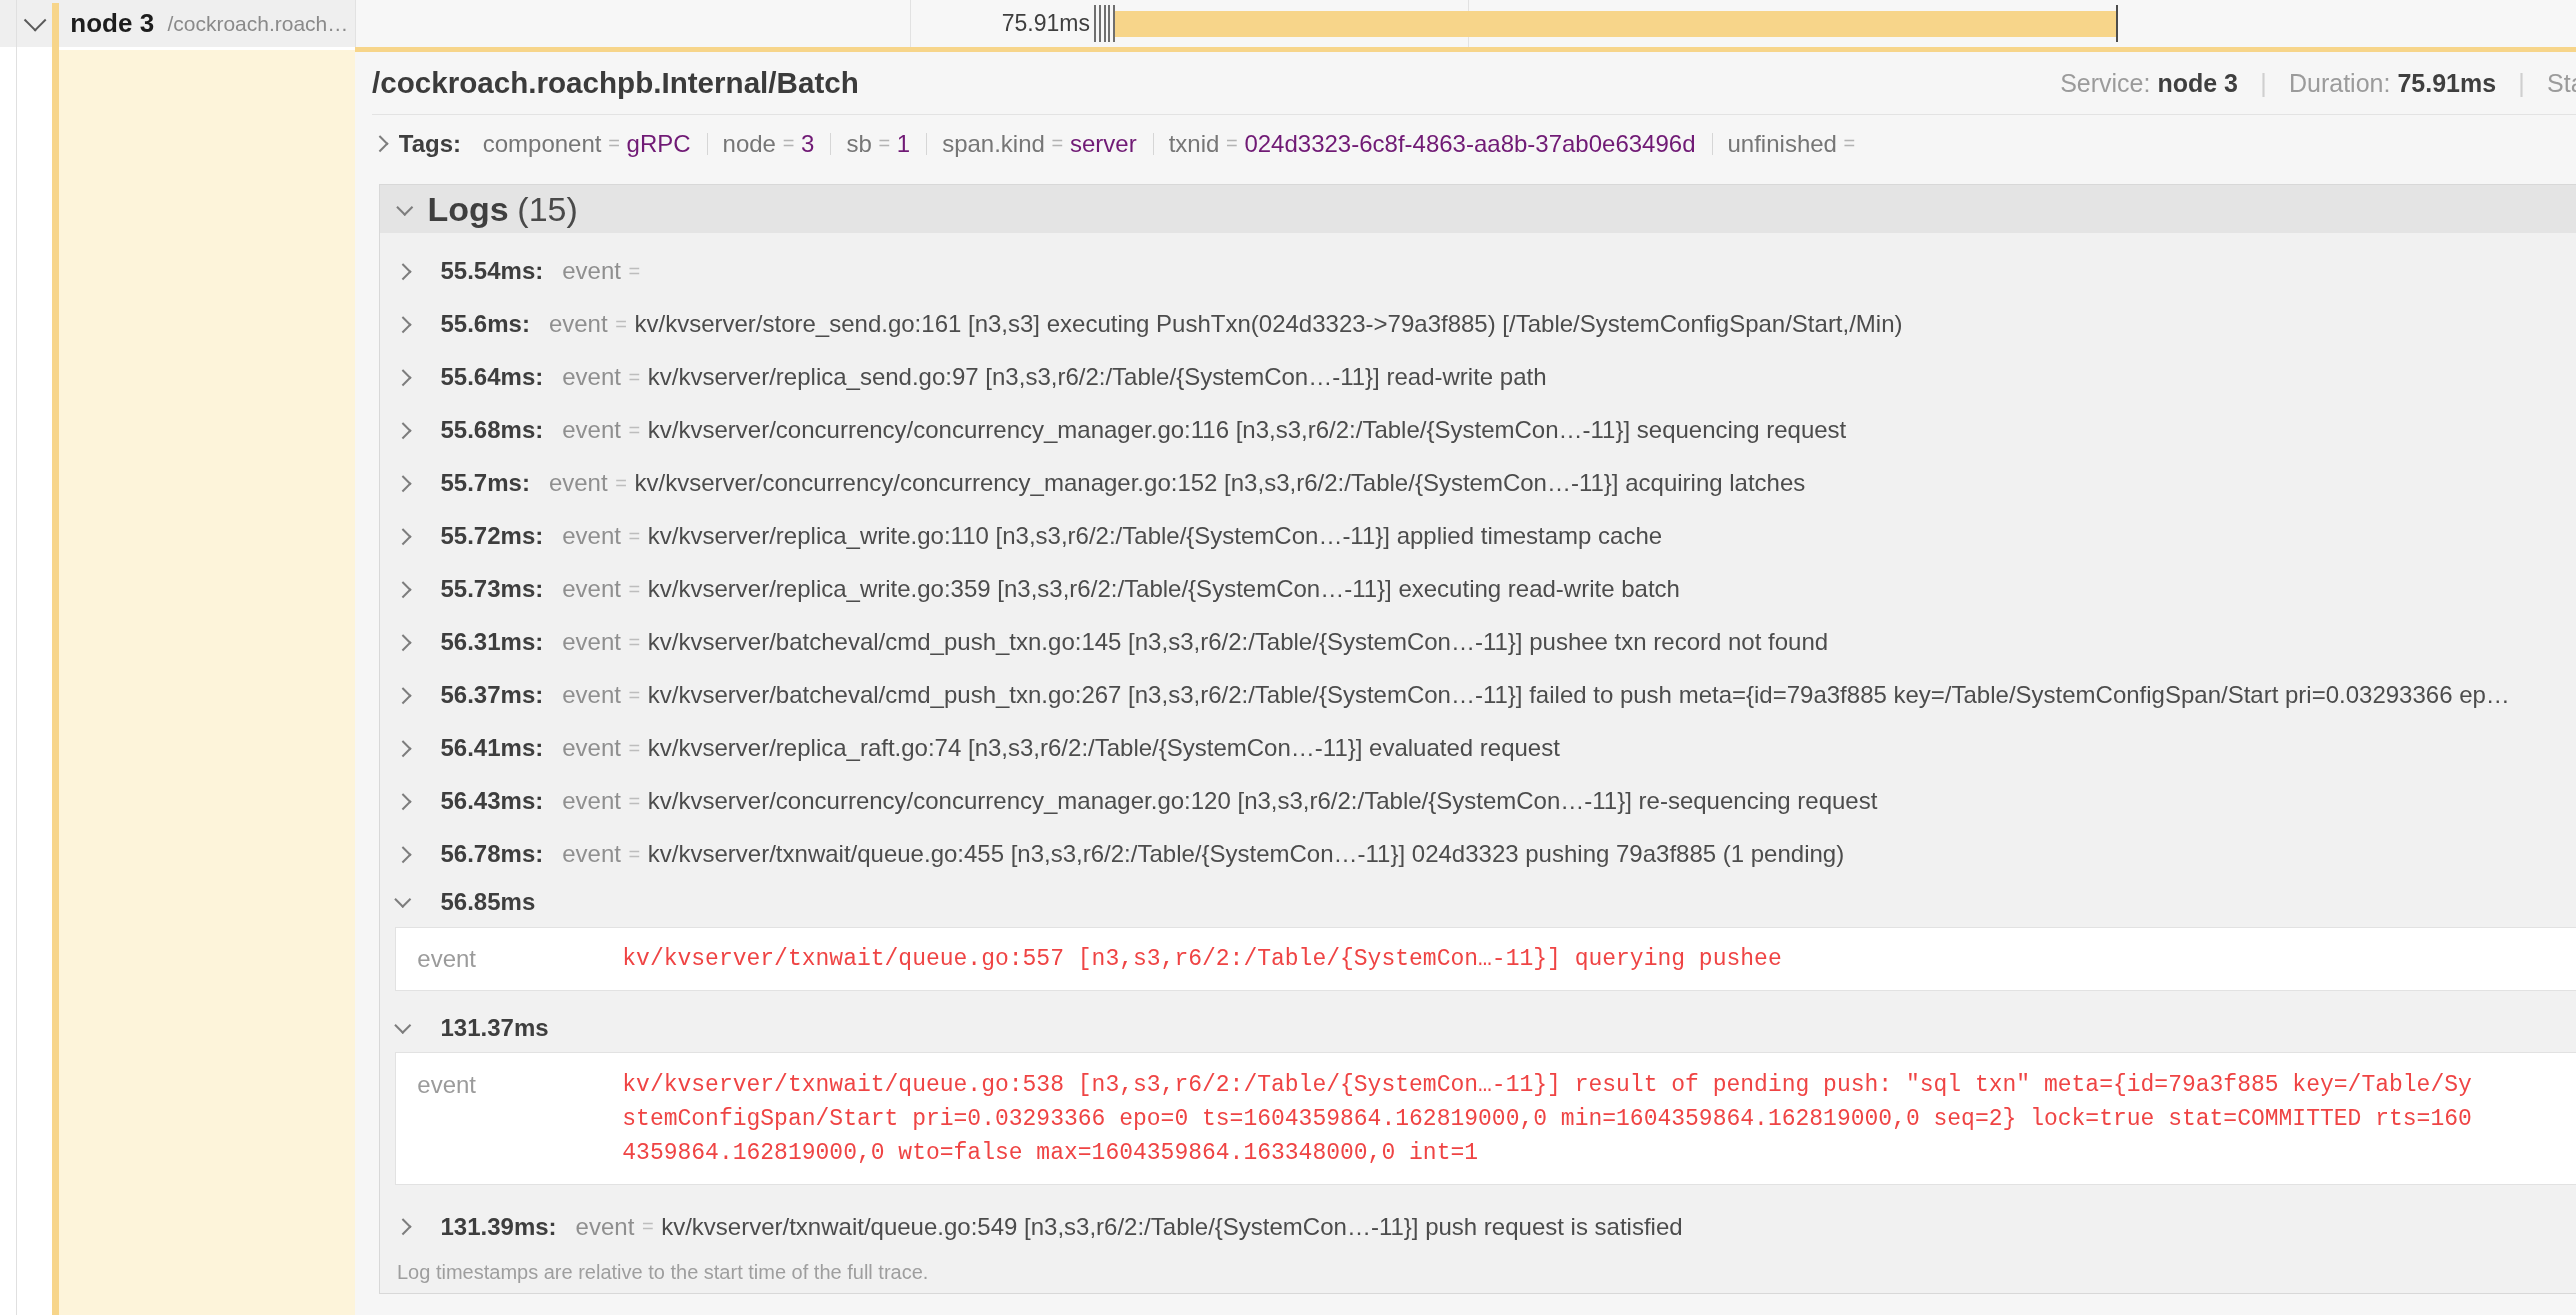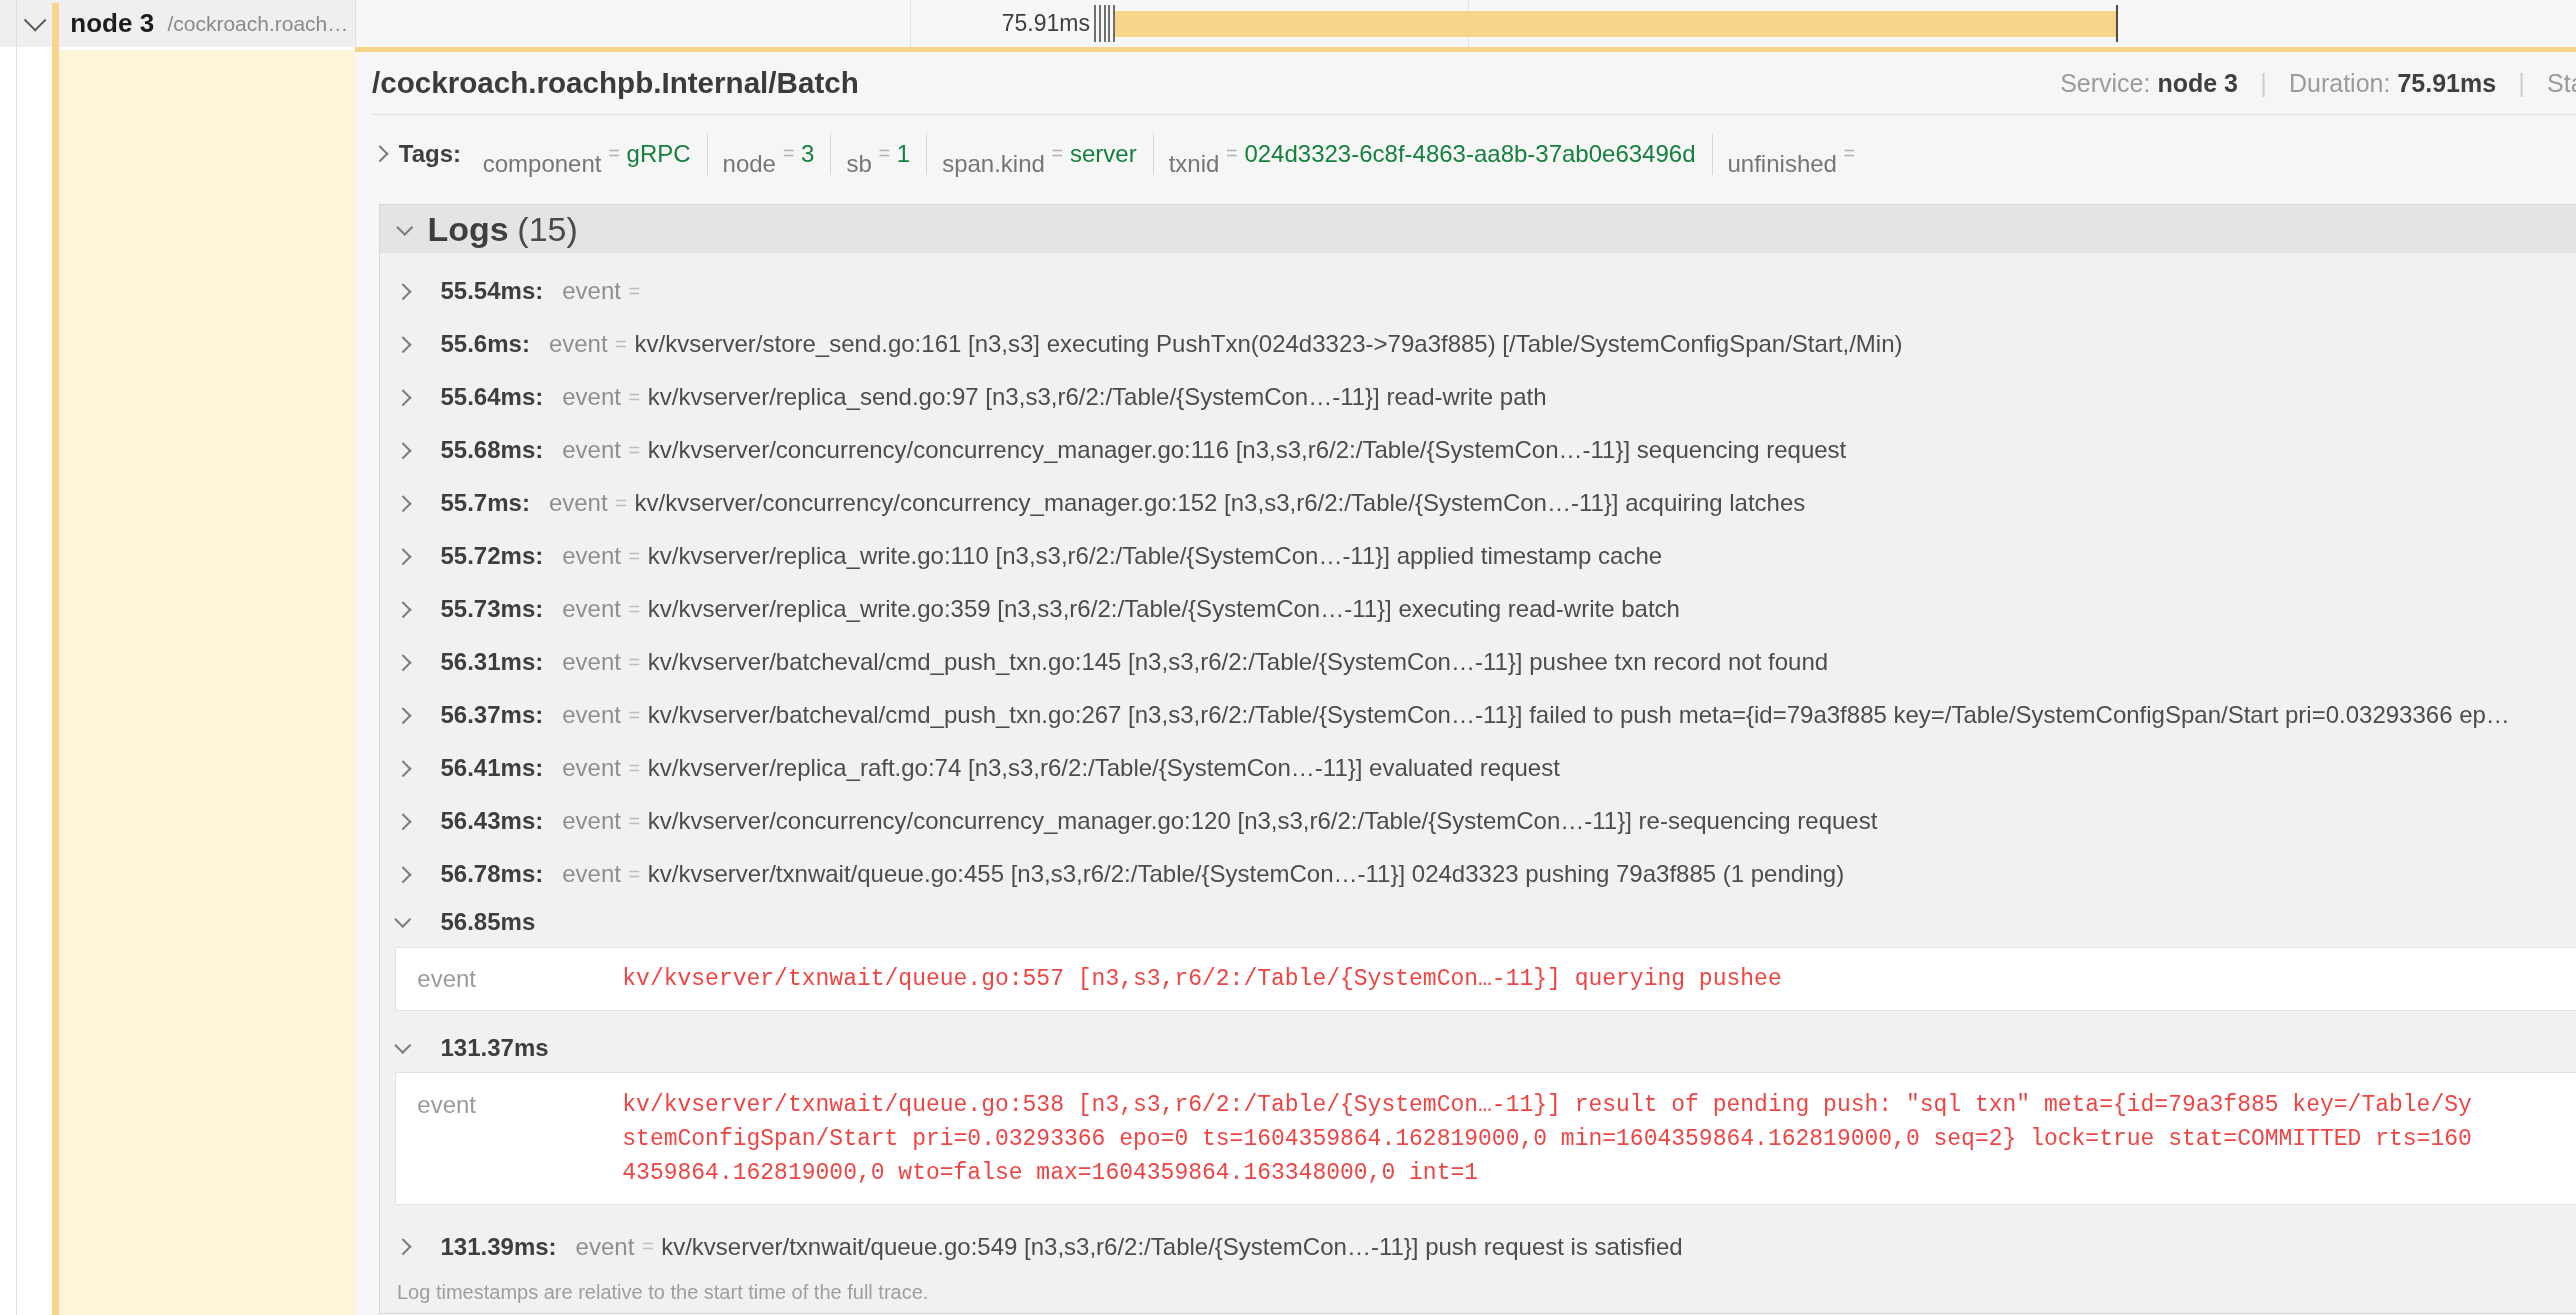--- a/index.html
+++ b/index.html
@@ -34,21 +34,21 @@
   .dmeta { font-size:25px; color:#9b9b9b; white-space:nowrap; }
   .mv { color:#3f3f3f; font-weight:bold; }
   .mdiv { color:#cfcfcf; margin:0 15.3px; }
   .dsep { height:1px; background:#e3e3e3; margin:0 13.3px 0 17px; }
 
   .tagsrow { display:flex; align-items:center; padding:15.3px 0 13.3px 19px; font-size:24px; }
   .tagslabel { font-weight:bold; color:#3f3f3f; margin-left:13.3px; margin-right:5.7px; }
   #tag-items { display:flex; align-items:center; }
   .tag-item { display:flex; align-items:center; padding:0 16px; position:relative; white-space:nowrap; }
   .tag-item + .tag-item::before { content:""; position:absolute; left:0; top:2.9px; bottom:2.9px; width:1px; background:#d6d6d6; }
-  .tk { color:#767676;margin-top:20px; } .teq { color:#b3b3b3; font-size:20px; margin:0 6.7px; } .tv { color:#15803d; }
+  .tk { color:#767676; } .teq { color:#b3b3b3; font-size:20px; margin:0 6.7px; } .tv { color:#701a75; }
 
   .logsbox { margin:13.3px 13.3px 0 24px; border:1px solid #d8d8d8; background:#f1f1f1; }
   .logshdr { height:48px; background:#e4e4e4; display:flex; align-items:center; padding-left:19px; font-size:34px; }
   .logstitle { font-weight:bold; color:#3f3f3f; margin-left:17px; }
   .logscount { margin-left:8.6px; color:#4a4a4a; }
 
   #log-rows { padding-top:11.4px; }
   .lrow { height:53px; display:flex; align-items:center; padding-left:17px; font-size:24px;
           white-space:nowrap; overflow:hidden; }
   .ltime { font-weight:bold; color:#3e3e3e; margin-left:32px; }

